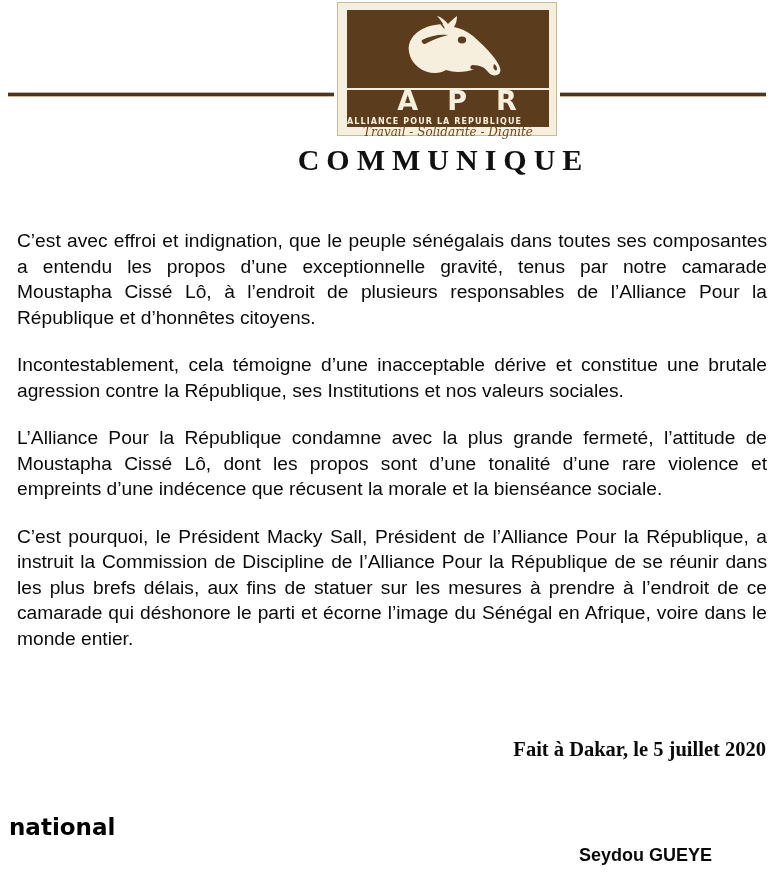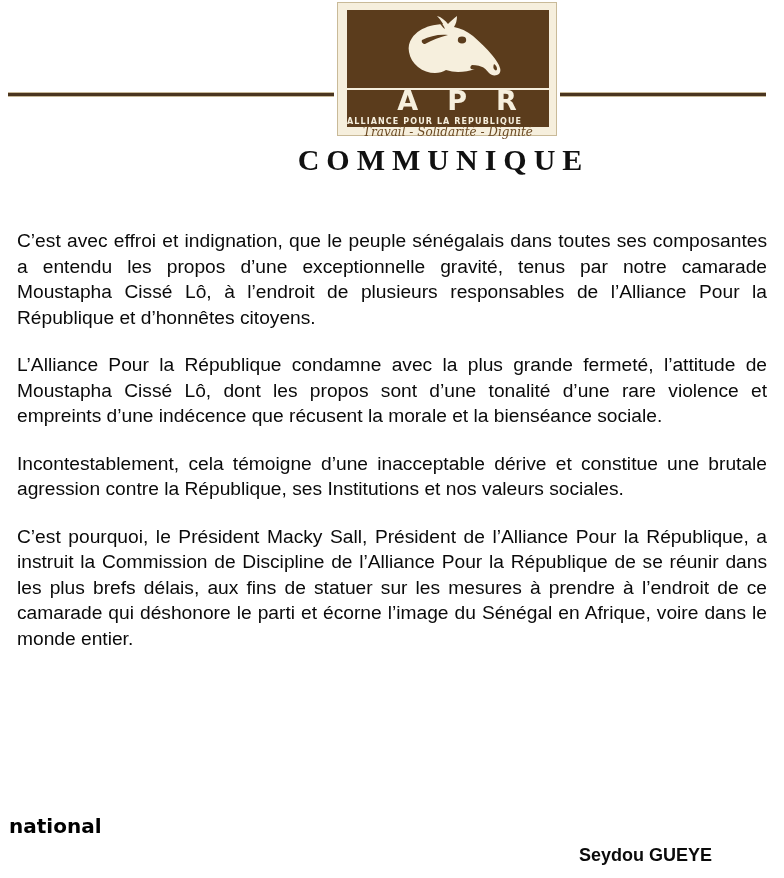--- a/index.html
+++ b/index.html
@@ -177,21 +177,21 @@
     font-weight: bold;
     font-size: 18px;
     color: #0a0a0a;
   }
   .overlay-national {
     position: absolute;
     left: 9px;
     top: 814px;
     font-family: "DejaVu Sans", sans-serif;
     font-weight: bold;
-    font-size: 20px;
+    font-size: 23px;
     color: #000000;
   }
 </style>
 </head>
 <body>
 
 <div class="header">
 
   <div class="rule-left"></div>
   <div class="rule-right"></div>
@@ -240,23 +240,24 @@
       <div class="apr-motto">Travail - Solidarité - Dignité</div>
 
     </div>
   </div>
 </div>
 
 <div class="doc-title">COMMUNIQUE</div>
 
 <div class="body-text">
   <p class="para">C’est avec effroi et indignation, que le peuple sénégalais dans toutes ses composantes a entendu les propos d’une exceptionnelle gravité, tenus par notre camarade Moustapha Cissé Lô, à l’endroit de plusieurs responsables de l’Alliance Pour la République et d’honnêtes citoyens.</p>
+  <p class="para">Incontestablement, cela témoigne d’une inacceptable dérive et constitue une brutale agression contre la République, ses Institutions et nos valeurs sociales.</p>
   <p class="para">L’Alliance Pour la République condamne avec la plus grande fermeté, l’attitude de Moustapha Cissé Lô, dont les propos sont d’une tonalité d’une rare violence et empreints d’une indécence que récusent la morale et la bienséance sociale.</p>
-  <p class="para">Incontestablement, cela témoigne d’une inacceptable dérive et constitue une brutale agression contre la République, ses Institutions et nos valeurs sociales.</p>
   <p class="para">C’est pourquoi, le Président Macky Sall, Président de l’Alliance Pour la République, a instruit la Commission de Discipline de l’Alliance Pour la République de se réunir dans les plus brefs délais, aux fins de statuer sur les mesures à prendre à l’endroit de ce camarade qui déshonore le parti et écorne l’image du Sénégal en Afrique, voire dans le monde entier.</p>
 </div>
 
 <div class="signature">
+  <div class="sig-serif">Fait à Dakar, le 5 juillet 2020</div>
 </div>
 
 <div class="overlay-national">national</div>
 
 <div class="sig-name">Seydou GUEYE</div>
 
 </body></html>

